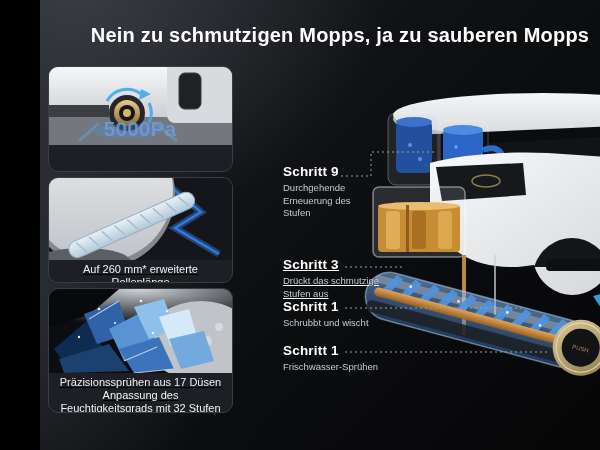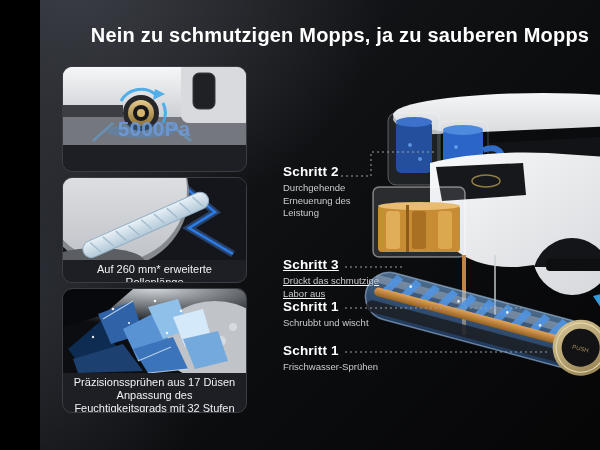--- a/index.html
+++ b/index.html
@@ -10,23 +10,23 @@
       radial-gradient(ellipse 520px 420px at 6% -4%, #3a3d44 0%, rgba(22,23,26,0) 60%),
       radial-gradient(ellipse 420px 520px at -6% 60%, #2d3037 0%, rgba(16,17,20,0) 55%),
       linear-gradient(135deg, #1b1c20 0%, #0c0d0f 55%, #050506 100%);
     margin-left: 40px;
   }
   .title{
     position:absolute;top:24px;left:0;right:0;text-align:center;
     color:#ffffff;font-size:20px;font-weight:bold;letter-spacing:.2px;z-index:4;
   }
   .panel{
-    position:absolute;left:22px;width:185px;box-sizing:border-box;
+    position:absolute;left:8px;width:185px;box-sizing:border-box;
     background:#1e1f24;border:1px solid #3b3d44;border-radius:10px;
-    overflow:hidden;z-index:3;
+    overflow:hidden;z-index:3;text-decoration:underline;
   }
   #panel-pressure{top:66px;height:106px;}
   #panel-roller{top:177px;height:106px;}
   #panel-spray{top:288px;height:125px;}
   .panel svg{display:block;width:100%;}
   .caption{
     color:#f1f2f4;font-size:11px;font-weight:500;text-align:center;
     line-height:1.2;padding:3px 6px 4px;
   }
   .step{position:absolute;z-index:5;color:#fff;}
@@ -271,26 +271,26 @@
 
     <g stroke="#9aa0a6" stroke-width="1" stroke-dasharray="2 3" fill="none">
       <path d="M23,121 H53 V97 H116"></path>
       <path d="M27,212 H84"></path>
       <path d="M27,253 H206"></path>
       <path d="M27,297 H229"></path>
     </g>
   </svg>
 
   <div class="step" id="step-4">
-    <div class="label">Schritt 2</div>
-    <div class="desc">Durchgehende Erneuerung des Leistung</div>
+    <div class="label">Schritt 9</div>
+    <div class="desc">Durchgehende Erneuerung des Stufen</div>
   </div>
   <div class="step" id="step-3">
     <div class="label">Schritt 3</div>
-    <div class="desc">Drückt das schmutzige Labor aus</div>
+    <div class="desc">Drückt das schmutzige Stufen aus</div>
   </div>
   <div class="step" id="step-2">
     <div class="label">Schritt 1</div>
     <div class="desc">Schrubbt und wischt</div>
   </div>
   <div class="step" id="step-1">
     <div class="label">Schritt 1</div>
     <div class="desc">Frischwasser-Sprühen</div>
   </div>
 

